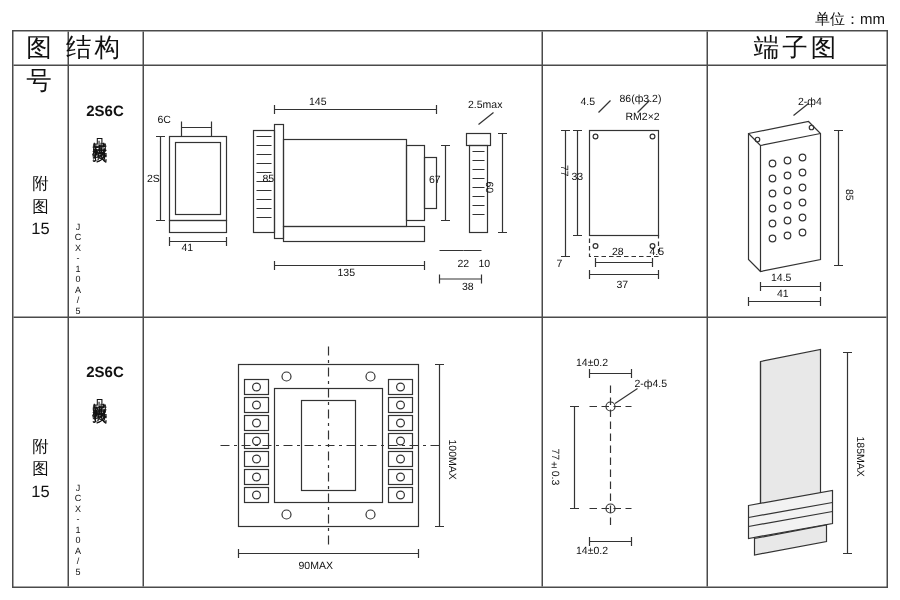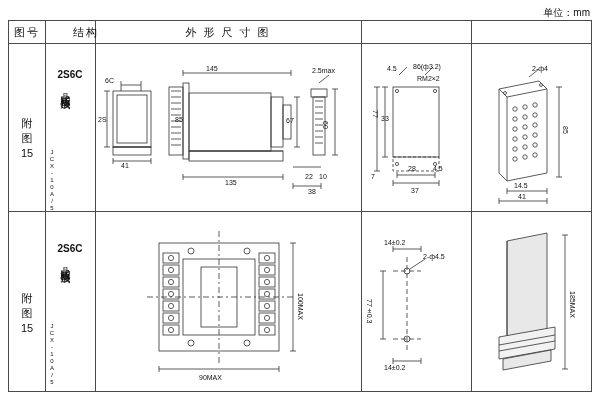--- a/index.html
+++ b/index.html
@@ -7,21 +7,21 @@
   #page{position:relative;width:600px;height:400px;overflow:hidden;}
 
   .unit{position:absolute;right:10px;top:6px;font-size:10px;color:#111;}
 
   .table{position:absolute;left:8px;top:20px;width:584px;height:372px;border:1px solid #4a4a4a;box-sizing:border-box;}
 
   
   .vline{position:absolute;top:0;bottom:0;width:1px;background:#4a4a4a;}
   .hline{position:absolute;left:0;right:0;height:1px;background:#4a4a4a;}
 
-  .hdr{position:absolute;top:0;height:22px;line-height:22px;text-align:center;font-size:11px;letter-spacing:2px;}
+  .hdr{position:absolute;top:0;height:22px;line-height:22px;text-align:center;font-size:17px;letter-spacing:2px;}
 
   .cellLabel{position:absolute;font-size:10px;text-align:center;}
 
   
   .vtext{writing-mode:vertical-rl;text-orientation:upright;letter-spacing:1px;}
   svg{display:block;}
   .tiny7{font-size:7px;}
 </style>
 </head>
 <body>
@@ -34,22 +34,22 @@
 
     <div class="vline" style="left:36px;"></div>
     <div class="vline" style="left:86px;"></div>
     <div class="vline" style="left:352px;"></div>
     <div class="vline" style="left:462px;"></div>
 
     <div class="hline" style="top:22px;"></div>
     <div class="hline" style="top:190px;"></div>
 
     <div class="hdr" style="left:0;width:36px;">图号</div>
-    <div class="hdr" style="left:52px;width:50px;">结构</div>
-    <div class="hdr" style="left:86px;width:266px;">外 形 尺 寸 图</div>
+    <div class="hdr" style="left:29px;width:50px;">结构</div>
+    <div class="hdr" style="left:462px;width:120px;">端子图</div>
 
     <div class="cellLabel" style="left:6px;top:95px;width:24px;font-size:11px;line-height:15px;">
       <div>附</div>
       <div>图</div>
       <div>15</div>
     </div>
 
     <div class="cellLabel" style="left:38px;top:48px;width:46px;font-size:10px;font-weight:bold;">2S6C</div>
     <div style="position:absolute;left:50px;top:62px;font-size:10px;line-height:12px;">
       <span class="vtext">凸出式板后接线</span>

